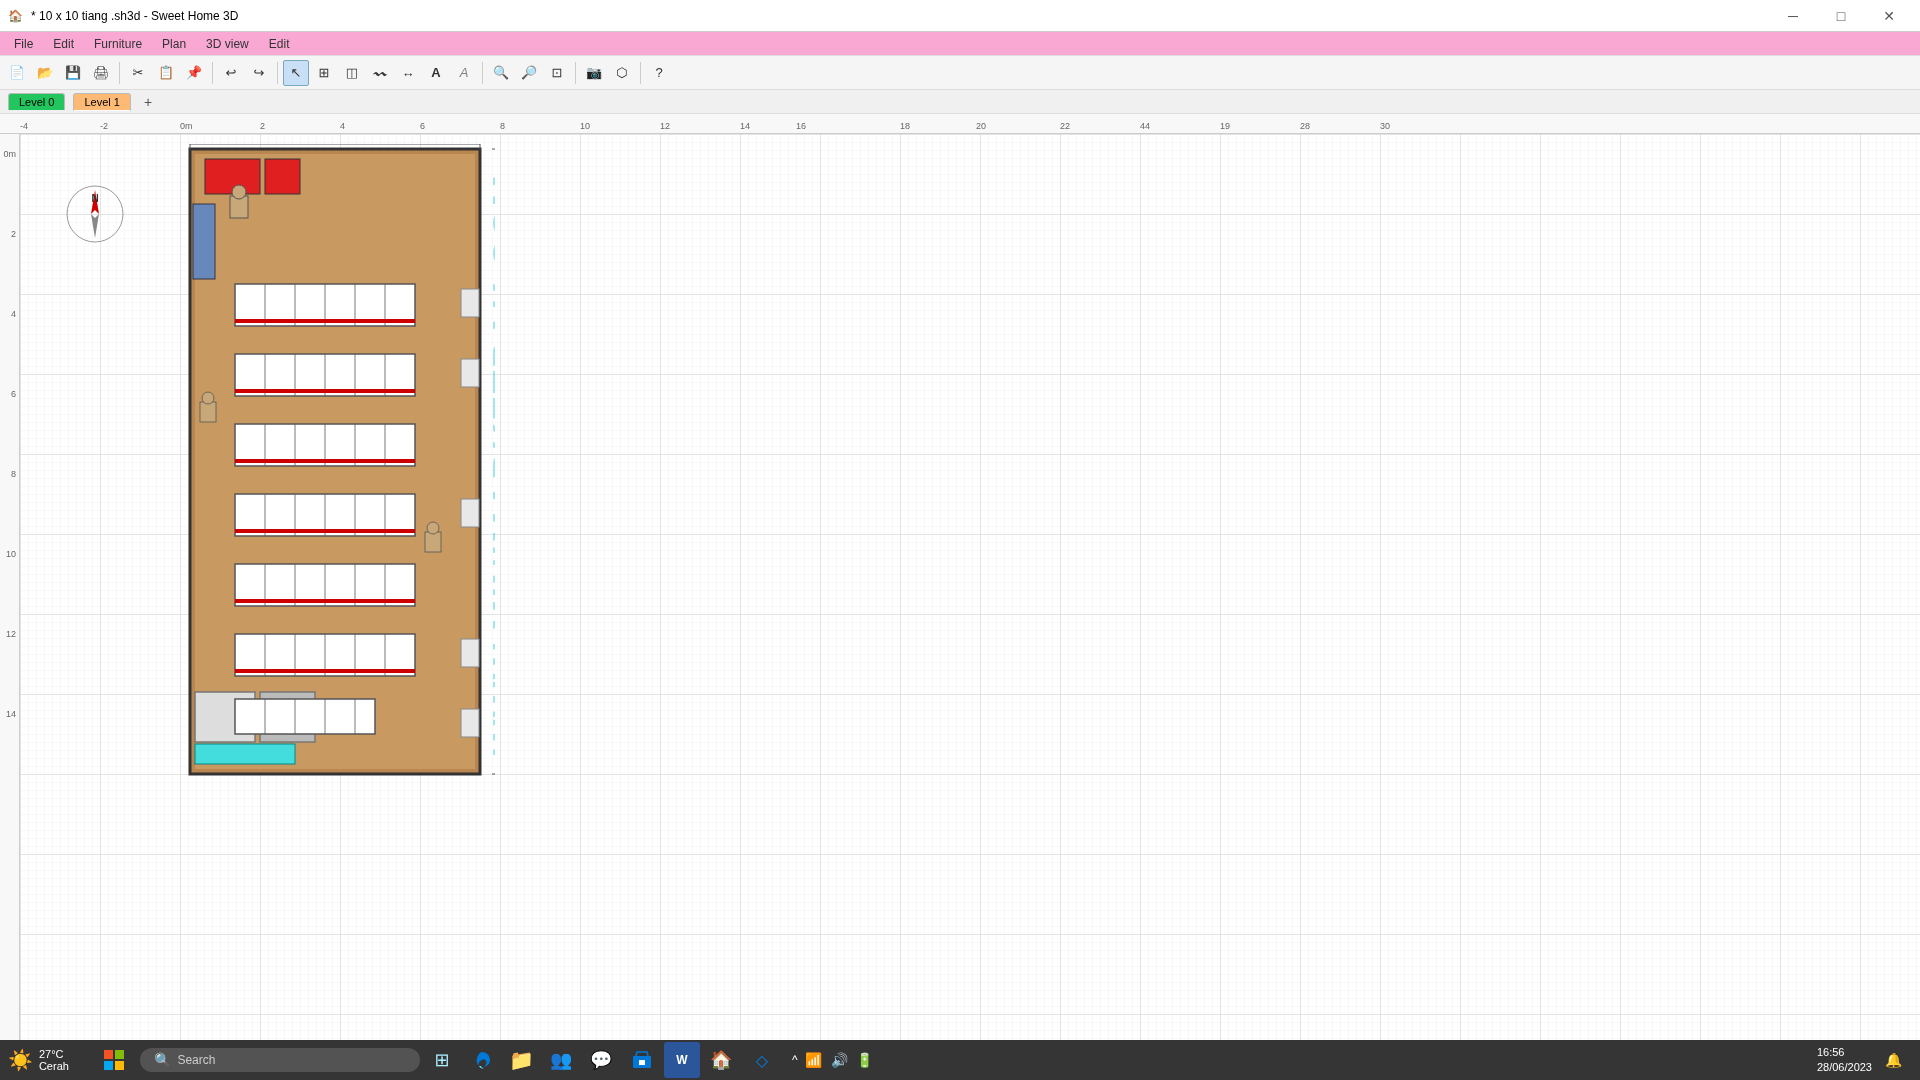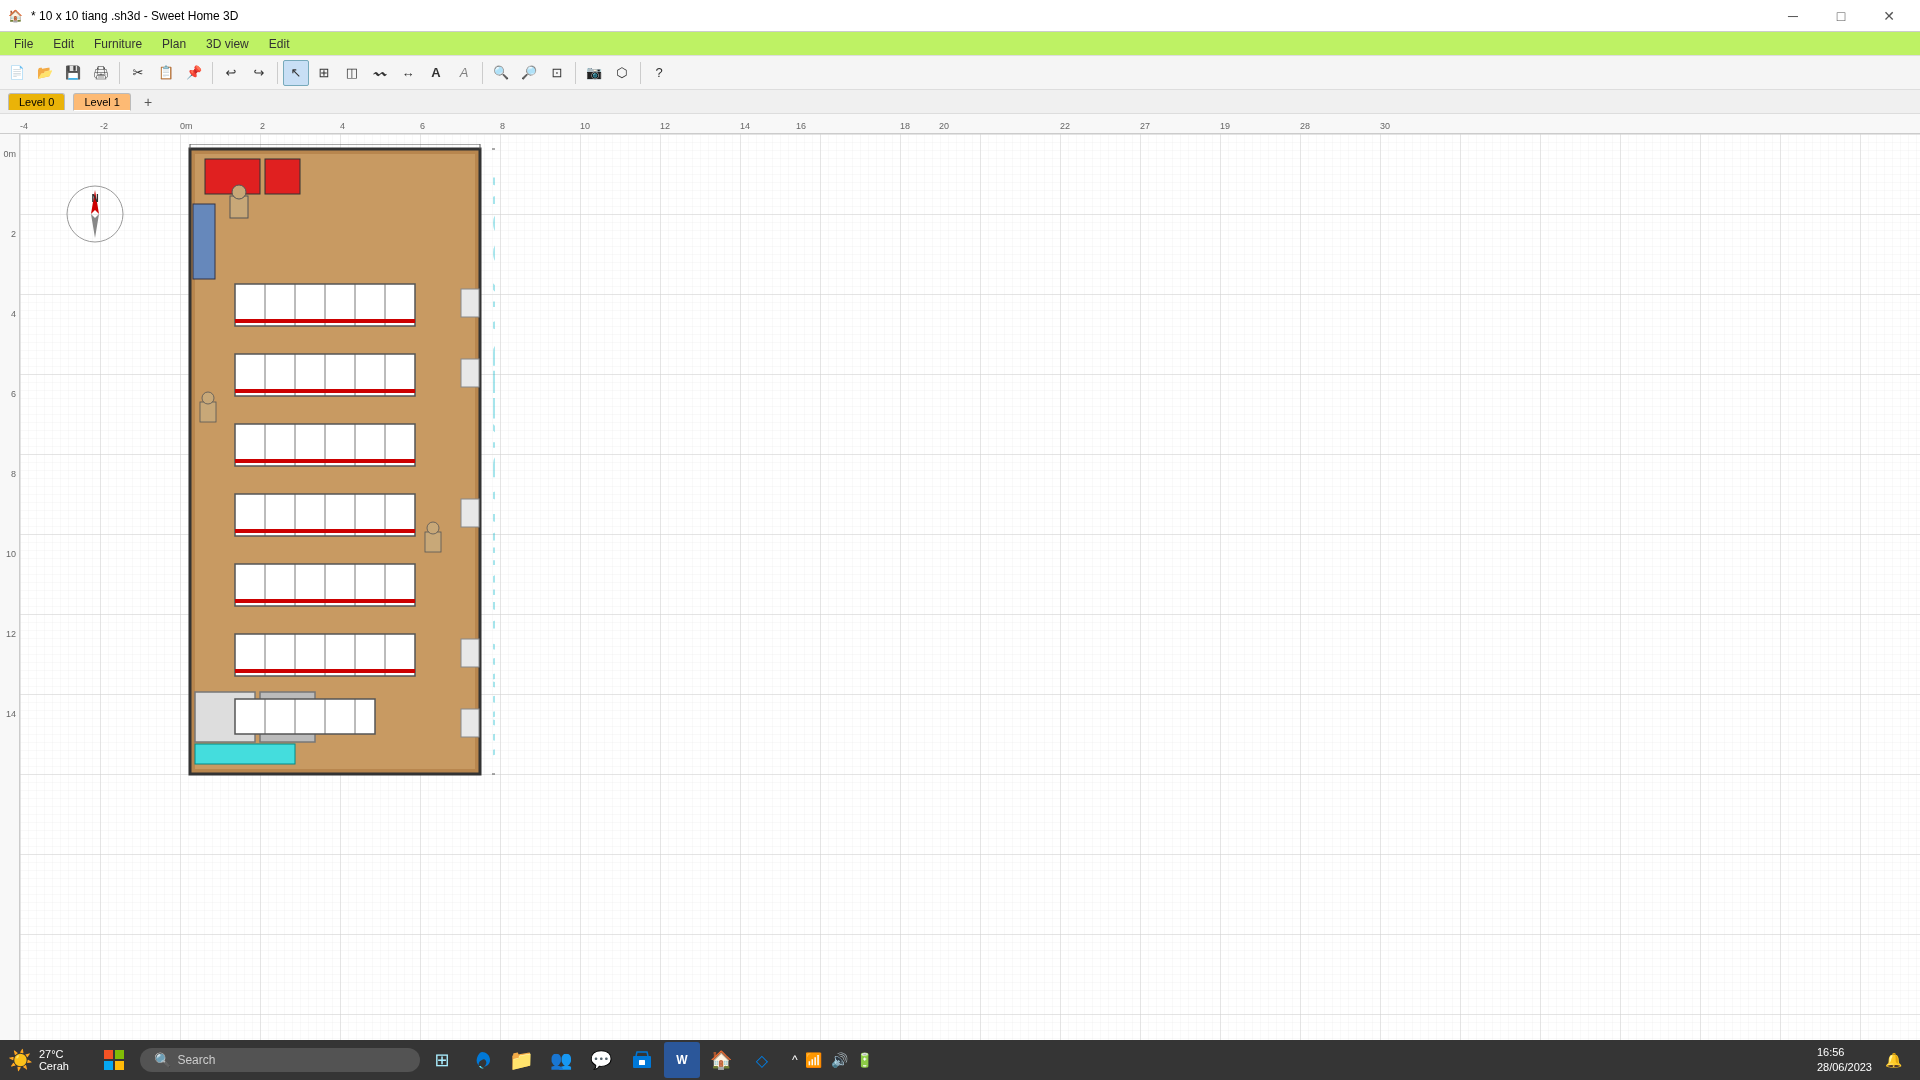--- a/index.html
+++ b/index.html
@@ -19,21 +19,21 @@
     #title-bar .win-btn {
       width: 46px; height: 32px;
       display: flex; align-items: center; justify-content: center;
       cursor: pointer; font-size: 14px; color: #555;
       border: none; background: transparent;
     }
 
     
     #menu-bar {
       height: 24px;
-      background: #bef264;
+      background: #f9a8d4;
       display: flex;
       align-items: center;
       border-bottom: 1px solid #ddd;
       padding: 0 4px;
     }
     .menu-item {
       padding: 2px 10px;
       cursor: pointer;
       font-size: 12px;
       color: #333;
@@ -66,21 +66,21 @@
       height: 24px;
       background: #f0f0f0;
       display: flex;
       align-items: center;
       border-bottom: 1px solid #ddd;
       padding: 0 8px;
       gap: 8px;
     }
     .level-tab {
       padding: 2px 10px;
-      background: #eab308;
+      background: #22c55e;
       border: 1px solid #bbb;
       border-bottom: none;
       cursor: pointer;
       font-size: 11px;
       border-radius: 3px 3px 0 0;
     }
     .level-tab.active { background: #fdba74; border-bottom: 1px solid #fff; }
     .level-add {
       width: 18px; height: 18px;
       display: flex; align-items: center; justify-content: center;
@@ -292,23 +292,23 @@
     <span class="ruler-mark" style="left:160px;">0m</span>
     <span class="ruler-mark" style="left:240px;">2</span>
     <span class="ruler-mark" style="left:320px;">4</span>
     <span class="ruler-mark" style="left:400px;">6</span>
     <span class="ruler-mark" style="left:480px;">8</span>
     <span class="ruler-mark" style="left:560px;">10</span>
     <span class="ruler-mark" style="left:640px;">12</span>
     <span class="ruler-mark" style="left:720px;">14</span>
     <span class="ruler-mark" style="left:776px;">16</span>
     <span class="ruler-mark" style="left:880px;">18</span>
-    <span class="ruler-mark" style="left:919px;">20</span>
+    <span class="ruler-mark" style="left:956px;">20</span>
     <span class="ruler-mark" style="left:1040px;">22</span>
-    <span class="ruler-mark" style="left:1120px;">27</span>
+    <span class="ruler-mark" style="left:1120px;">44</span>
     <span class="ruler-mark" style="left:1200px;">19</span>
     <span class="ruler-mark" style="left:1280px;">28</span>
     <span class="ruler-mark" style="left:1360px;">30</span>
   </div>
 </div>
 
 <div id="ruler-left">
   <span class="ruler-mark-left" style="top:15px;">0m</span>
   <span class="ruler-mark-left" style="top:95px;">2</span>
   <span class="ruler-mark-left" style="top:175px;">4</span>

